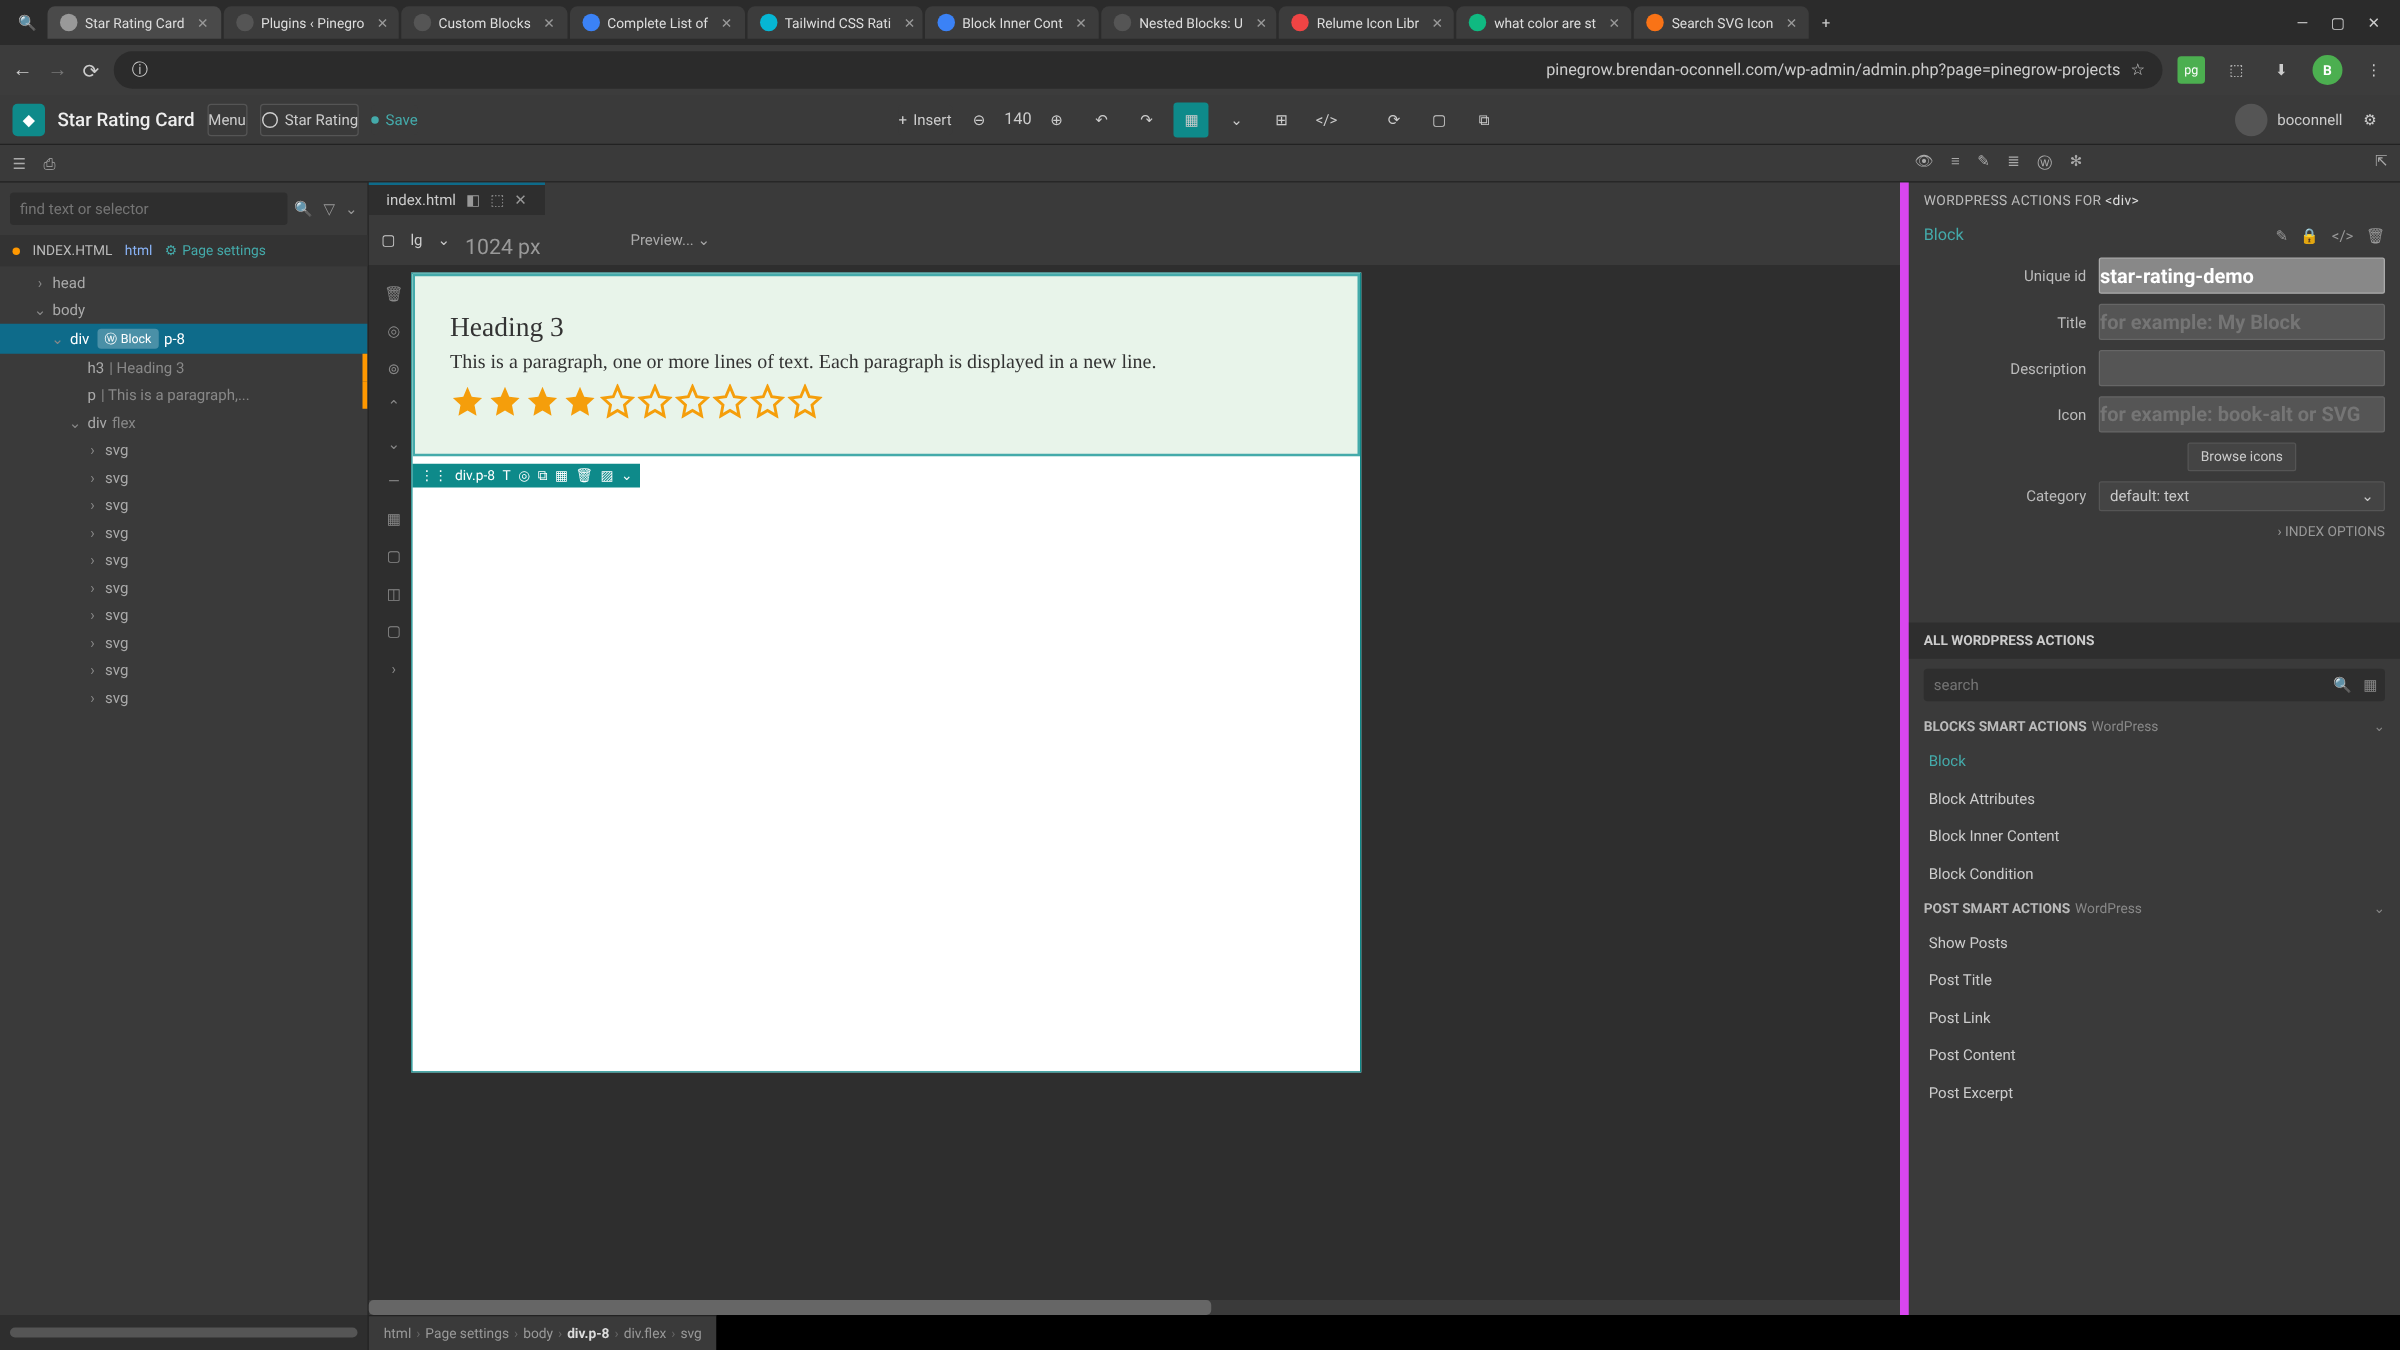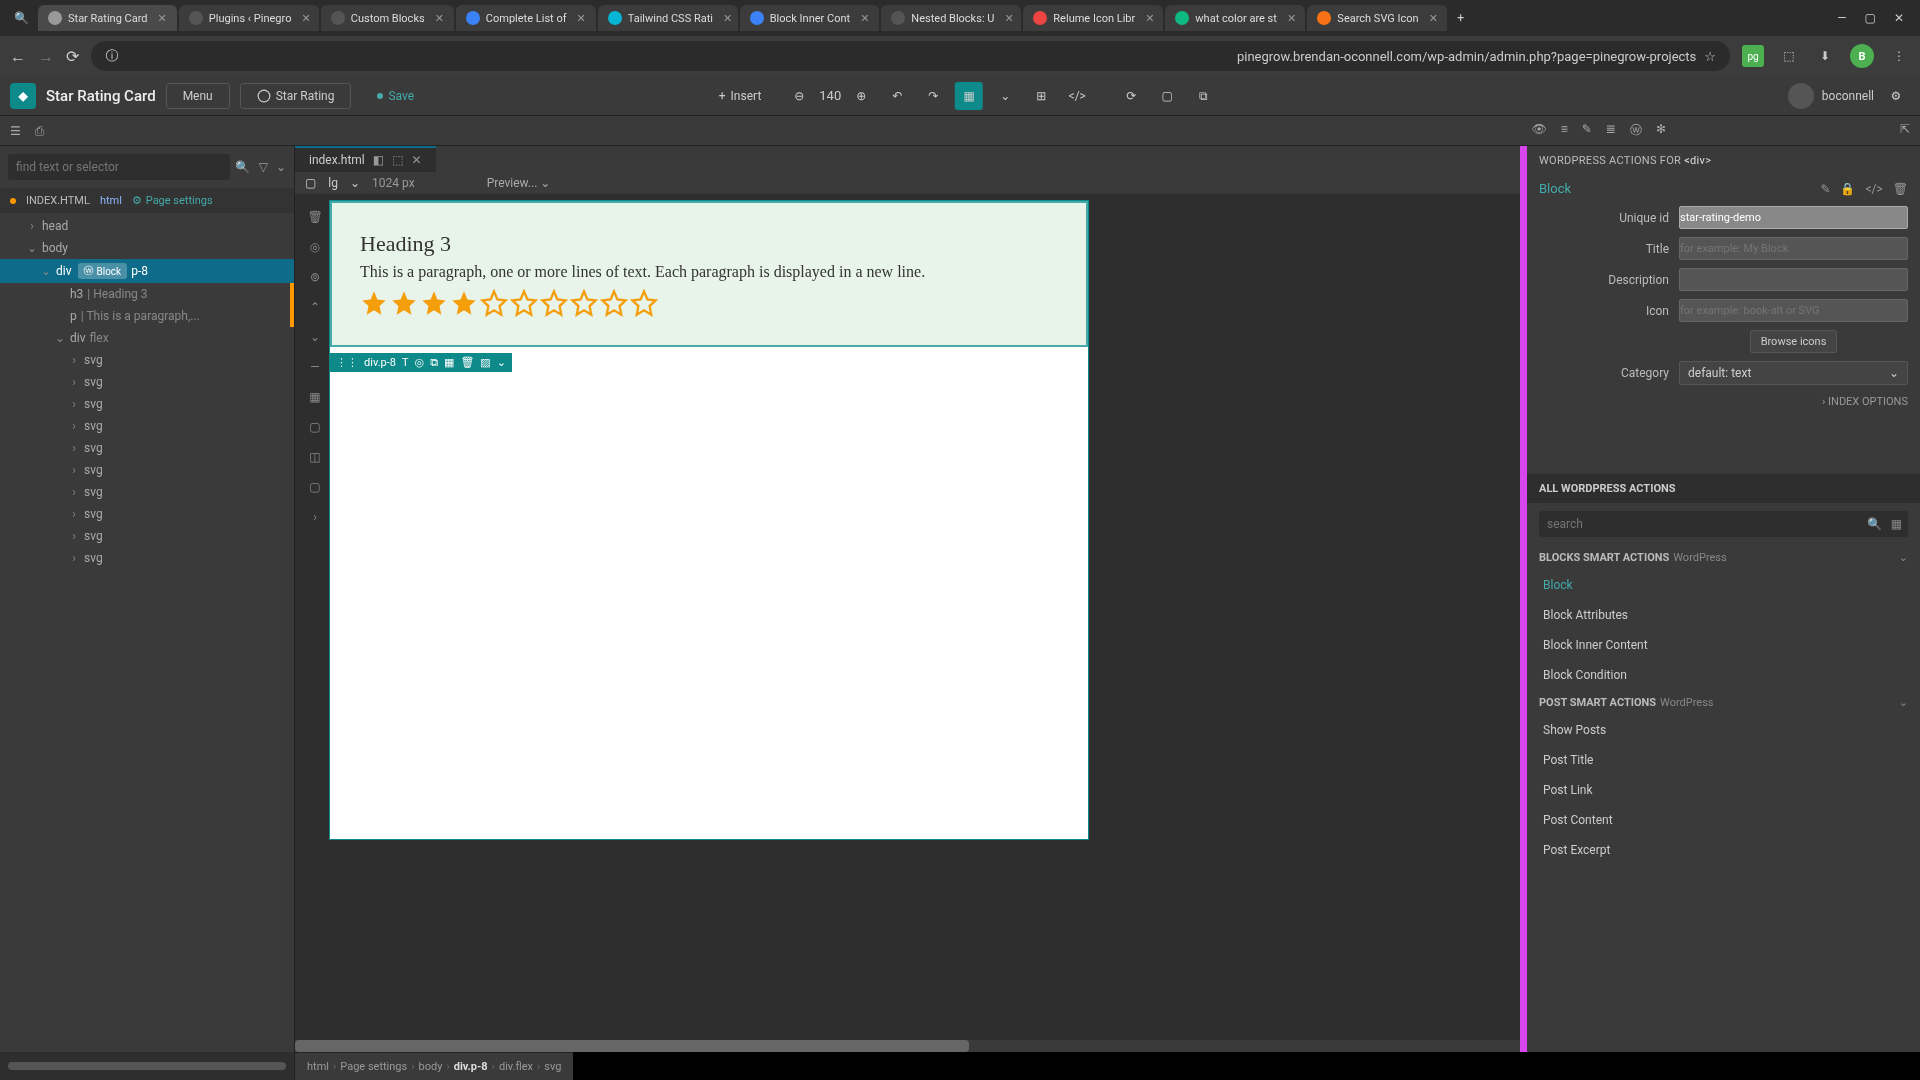--- a/index.html
+++ b/index.html
@@ -19,21 +19,21 @@
 .url-bar { flex: 1; background: #2b2b2b; border-radius: 16px; padding: 6px 14px; color: #ccc; display: flex; align-items: center; gap: 8px; font-size: 13px; }
 .url-text { flex: 1; text-align: right; }
 .tb-icons { display: flex; gap: 14px; align-items: center; }
 .tb-icon { width: 22px; height: 22px; display: flex; align-items: center; justify-content: center; color: #ccc; cursor: pointer; }
 .avatar-circle { width: 24px; height: 24px; border-radius: 50%; background: #4caf50; display: flex; align-items: center; justify-content: center; color: #fff; font-size: 11px; font-weight: bold; }
 
 
 .app-bar { background: #3a3a3a; height: 40px; display: flex; align-items: center; padding: 0 10px; gap: 10px; border-bottom: 1px solid #222; }
 .pg-logo { width: 26px; height: 26px; background: #0e8a8a; border-radius: 4px; display: flex; align-items: center; justify-content: center; color: #fff; font-weight: bold; }
 .project-name { font-size: 15px; color: #eee; font-weight: 500; }
-.app-btn { padding: 5px 16px; border: 1px solid #555; border-radius: 3px; background: #3a3a3a; color: #ccc; cursor: pointer; display: flex; align-items: center; gap: 5px; font-size: 12px; }
+.app-btn { padding: 5px 0; border: 1px solid #555; border-radius: 3px; background: #3a3a3a; color: #ccc; cursor: pointer; display: flex; align-items: center; gap: 5px; font-size: 12px; }
 .wp-logo { width: 14px; height: 14px; }
 .save-btn { color: #4aa; }
 .save-dot { width: 6px; height: 6px; border-radius: 50%; background: #4aa; }
 .center-tools { position: absolute; left: 50%; transform: translateX(-50%); display: flex; align-items: center; gap: 8px; }
 .tool-group { display: flex; align-items: center; gap: 6px; }
 .tool-btn { width: 28px; height: 28px; display: flex; align-items: center; justify-content: center; color: #ccc; cursor: pointer; }
 .zoom-val { color: #ccc; font-size: 13px; }
 .layout-btn { background: #0e8a8a; border-radius: 3px; }
 .user-area { margin-left: auto; display: flex; align-items: center; gap: 8px; }
 .user-avatar { width: 26px; height: 26px; border-radius: 50%; background: #555; }
@@ -66,21 +66,21 @@
 .tree-item.selected .tag-name, .tree-item.selected .extra-text { color: #fff; }
 .block-badge { background: rgba(255,255,255,0.25); padding: 1px 6px; border-radius: 3px; font-size: 10px; margin-left: 2px; display: flex; align-items: center; gap: 3px; }
 .orange-bar { position: absolute; right: 0; top: 0; bottom: 0; width: 4px; background: #ff9800; }
 
 
 .canvas-area { flex: 1; background: #2e2e2e; display: flex; flex-direction: column; position: relative; }
 .tabs-row { background: #3a3a3a; display: flex; align-items: center; height: 26px; }
 .file-tab { padding: 5px 14px; background: #2e2e2e; color: #ccc; font-size: 12px; display: flex; align-items: center; gap: 8px; border-top: 2px solid #0e6b8a; }
 .tab-icon-sm { color: #999; cursor: pointer; }
 .canvas-toolbar { background: #3a3a3a; padding: 4px 10px; display: flex; align-items: center; gap: 12px; font-size: 12px; color: #ccc; }
-.bp-size { color: #999; font-size: 12px; }
+.bp-size { color: #999; font-size: 17px; margin-top: 12px; }
 .preview-link { color: #aaa; margin-left: 60px; }
 
 .canvas-wrapper { flex: 1; padding: 6px; overflow: auto; display: flex; }
 .vert-toolbar { width: 28px; display: flex; flex-direction: column; gap: 8px; padding: 6px 0; align-items: center; }
 .vtool { color: #888; cursor: pointer; width: 22px; height: 22px; display: flex; align-items: center; justify-content: center; }
 
 .canvas { background: #fff; width: 760px; border: 1px solid #0e8a8a; position: relative; height: 640px; }
 .canvas-content { padding: 28px; border: 2px solid #4aa; background: #e8f4ea; }
 .canvas h3 { font-size: 22px; font-weight: normal; color: #333; margin-bottom: 6px; font-family: Georgia, serif; }
 .canvas p { font-size: 16px; color: #333; margin-bottom: 8px; font-family: Georgia, serif; }
@@ -98,21 +98,21 @@
 
 .right-panel { width: 400px; background: #3a3a3a; border-left: 7px solid #d946ef; display: flex; flex-direction: column; overflow: auto; }
 .panel-header { padding: 8px 12px; font-size: 11px; color: #bbb; text-transform: uppercase; letter-spacing: 0.3px; }
 .panel-header .el-tag { text-transform: none; color: #ddd; }
 .block-section { padding: 6px 12px; display: flex; align-items: center; }
 .block-link { color: #4aa; font-size: 13px; }
 .block-icons { margin-left: auto; display: flex; gap: 10px; color: #999; cursor: pointer; }
 
 .form-row { display: flex; align-items: center; padding: 4px 12px; gap: 10px; justify-content: center; }
 .form-label { width: 130px; text-align: right; font-size: 12px; color: #bbb; }
-.form-input { flex: 1; background: #555; border: 1px solid #666; padding: 4px 0; color: #ddd; font-size: 11px; border-radius: 2px; }
+.form-input { flex: 1; background: #555; border: 1px solid #666; padding: 4px 0; color: #ddd; font-size: 16px; border-radius: 2px; font-weight: bold; }
 .form-input.active { background: #888; border-color: #aaa; color: #fff; }
 .form-select { flex: 1; background: #444; border: 1px solid #555; padding: 4px 8px; color: #ccc; font-size: 12px; border-radius: 2px; display: flex; justify-content: space-between; align-items: center; }
 .browse-btn { background: #444; border: 1px solid #555; padding: 4px 10px; color: #ccc; font-size: 11px; border-radius: 2px; cursor: pointer; }
 .more-opts { text-align: right; padding: 6px 12px; color: #999; font-size: 11px; cursor: pointer; }
 
 .section-hdr { background: #2e2e2e; padding: 8px 12px; font-size: 11px; font-weight: bold; color: #ccc; text-transform: uppercase; margin-top: 60px; }
 .action-search { padding: 8px 12px; }
 .action-search input { width: 100%; background: #2e2e2e; border: none; padding: 6px 8px; color: #ccc; border-radius: 3px; font-size: 12px; }
 .search-wrap { position: relative; }
 .search-wrap .sicon { position: absolute; right: 26px; top: 50%; transform: translateY(-50%); color: #888; }

